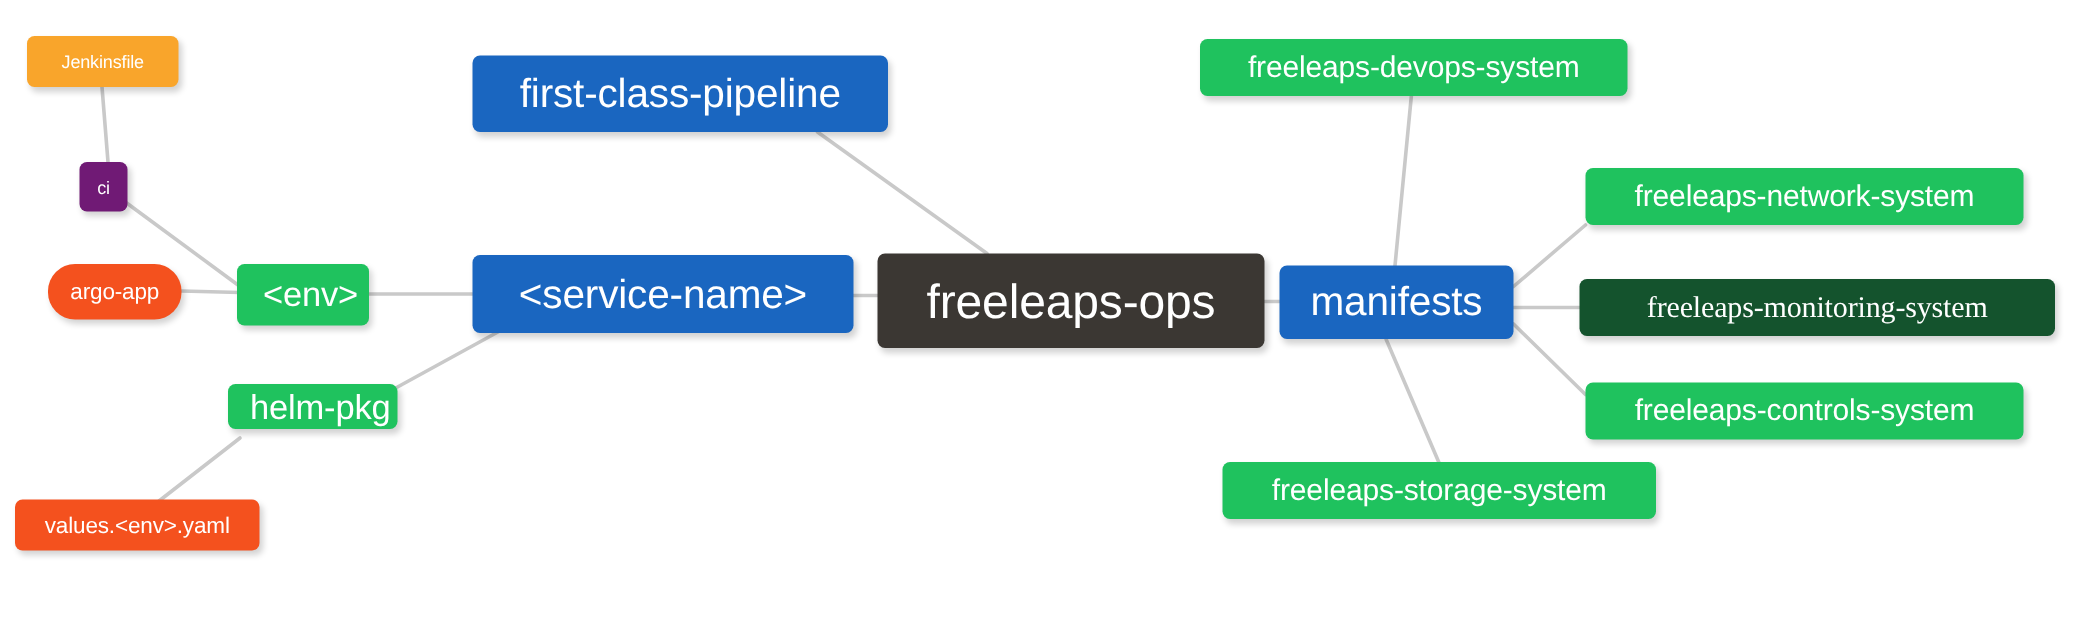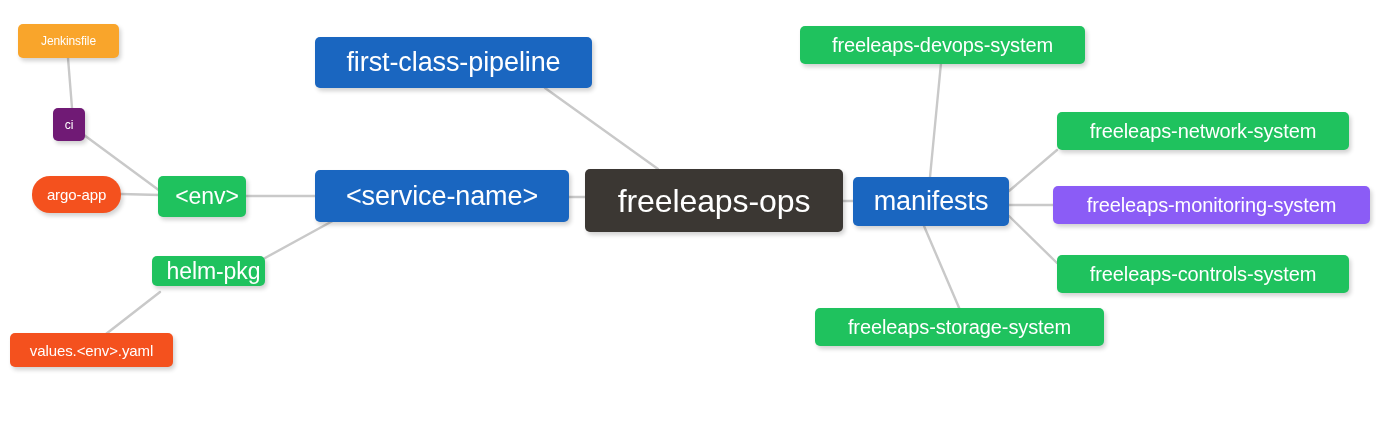--- a/index.html
+++ b/index.html
@@ -133,21 +133,21 @@
   </div>
 
   <div class="node sz-l3" style="left:800px; top:26px; width:285px; height:38px; background:#1fc25e;">
     <span class="node-label">freeleaps-devops-system</span>
   </div>
 
   <div class="node sz-l3" style="left:1057px; top:112px; width:292px; height:38px; background:#1fc25e;">
     <span class="node-label">freeleaps-network-system</span>
   </div>
 
-  <div class="node sz-l3" style="left:1053px; top:186px; width:317px; height:38px; background:#8b5cf6;">
+  <div class="node sz-l3" style="left:1053px; top:186px; width:317px; height:38px; background:#14532d;font-family:Liberation Serif, serif;">
     <span class="node-label">freeleaps-monitoring-system</span>
   </div>
 
   <div class="node sz-l3" style="left:815px; top:308px; width:289px; height:38px; background:#1fc25e;">
     <span class="node-label">freeleaps-storage-system</span>
   </div>
 
   <div class="node sz-l3" style="left:1057px; top:255px; width:292px; height:38px; background:#1fc25e;">
     <span class="node-label">freeleaps-controls-system</span>
   </div>

